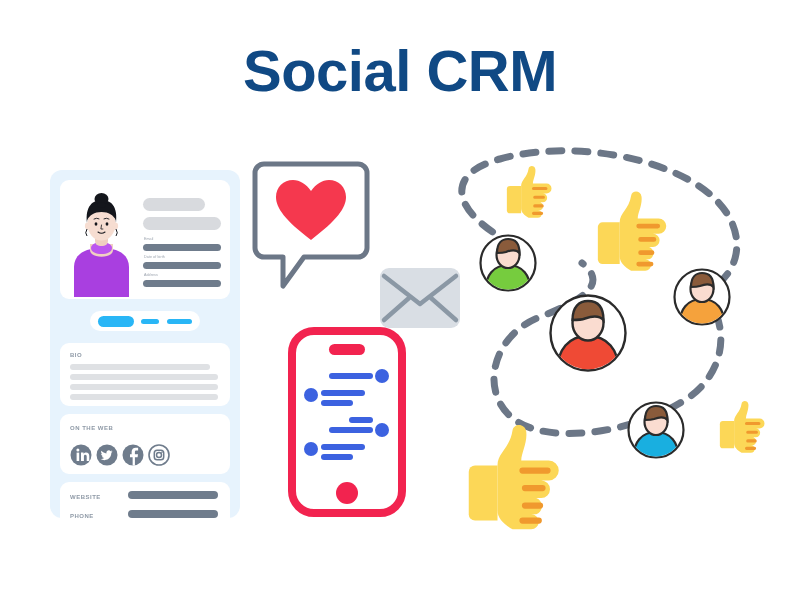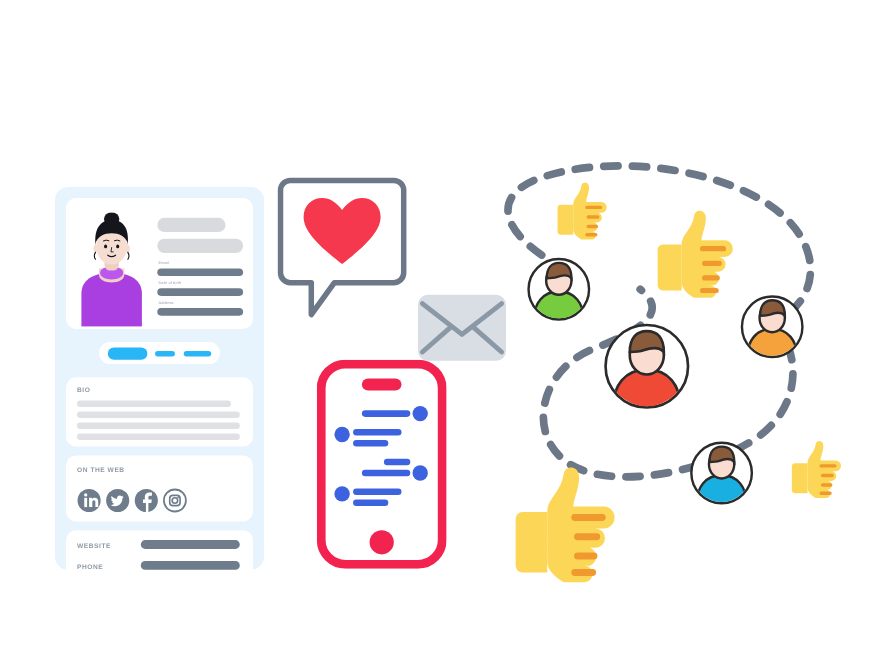--- a/index.html
+++ b/index.html
@@ -97,20 +97,21 @@
     stroke-width:7;
     stroke-linecap:round;
     stroke-dasharray:13 13;
   }
 </style>
 </head>
 <body>
 
 <div id="stage">
 
+  <div class="title">Social CRM</div>
 
   <div class="profile-card">
     <div class="pc-inner">
 
       <div class="panel panel-head">
 
         <div class="avatar-box">
           <svg width="63" height="104" viewBox="0 0 63 104">
 
             <path d="M4 104 L4 74 C4 62 14 55 31.5 55 C49 55 59 62 59 74 L59 104 Z" fill="#a93fe0"></path>

